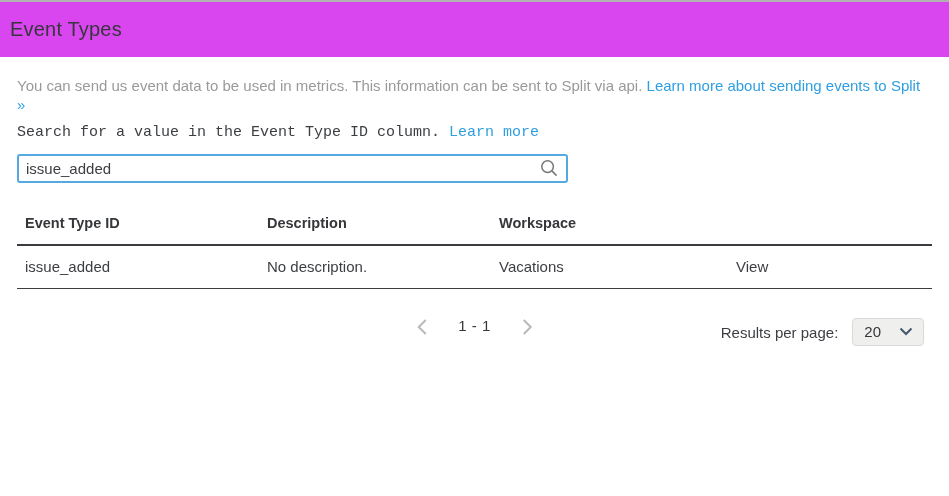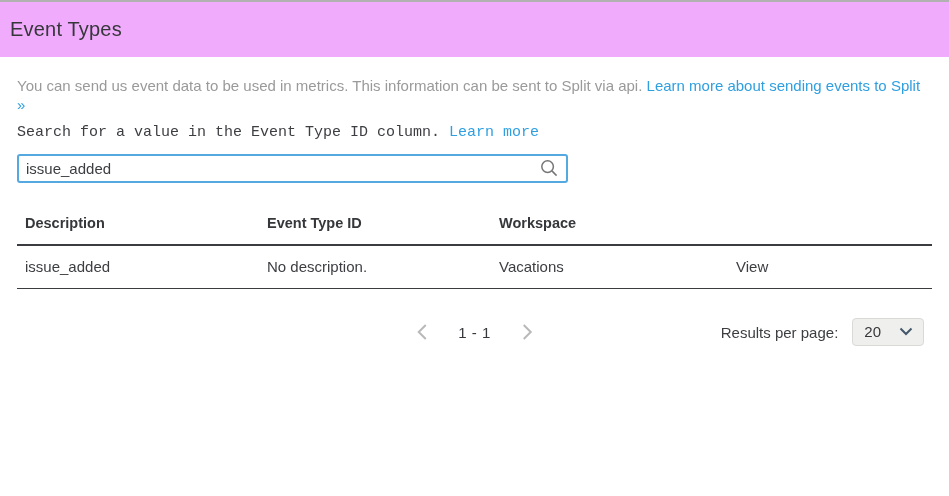--- a/index.html
+++ b/index.html
@@ -5,21 +5,21 @@
   * { margin: 0; padding: 0; box-sizing: border-box; }
   html, body { width: 949px; height: 496px; overflow: hidden; }
   body {
     font-family: "Liberation Sans", sans-serif;
     background: #ffffff;
     color: #3c3e42;
     position: relative;
   }
   .top-line { height: 2px; background: #b1b1b1; width: 100%; }
   .page-header {
-    background: #f0abfc;
+    background: #d946ef;
     height: 55px;
     display: flex;
     align-items: center;
     padding-left: 10px;
   }
   .page-header h1 {
     font-size: 20px;
     font-weight: 400;
     color: #35373a;
     letter-spacing: 0.2px;
@@ -92,21 +92,20 @@
     position: relative;
     margin-top: 28px;
     height: 30px;
   }
   .pagination {
     position: absolute;
     left: 50%;
     top: 0;
     transform: translateX(-50%);
     display: flex;
-    align-items: center;
     gap: 28px;
     height: 30px;
   }
   .page-chevron {
     background: none;
     border: none;
     cursor: pointer;
     width: 16px;
     height: 20px;
     display: flex;
@@ -157,22 +156,22 @@
   <div class="search-wrap">
     <input class="search-input" type="text" autofocus="" value="issue_added" style="">
     <svg class="search-icon" viewBox="0 0 18 18">
       <circle cx="7.6" cy="7.6" r="5.8" fill="none" stroke="#767676" stroke-width="1.5"></circle>
       <line x1="11.9" y1="11.9" x2="16.6" y2="16.6" stroke="#767676" stroke-width="1.5"></line>
     </svg>
   </div>
 
   <div class="event-table">
     <div class="t-row t-head">
+      <div class="cell">Event Type ID</div>
       <div class="cell">Description</div>
-      <div class="cell">Event Type ID</div>
       <div class="cell">Workspace</div>
     </div>
     <div class="t-row t-body-row">
       <div class="cell">issue_added</div>
       <div class="cell">No description.</div>
       <div class="cell">Vacations</div>
       <div class="cell">View</div>
     </div>
   </div>
 

